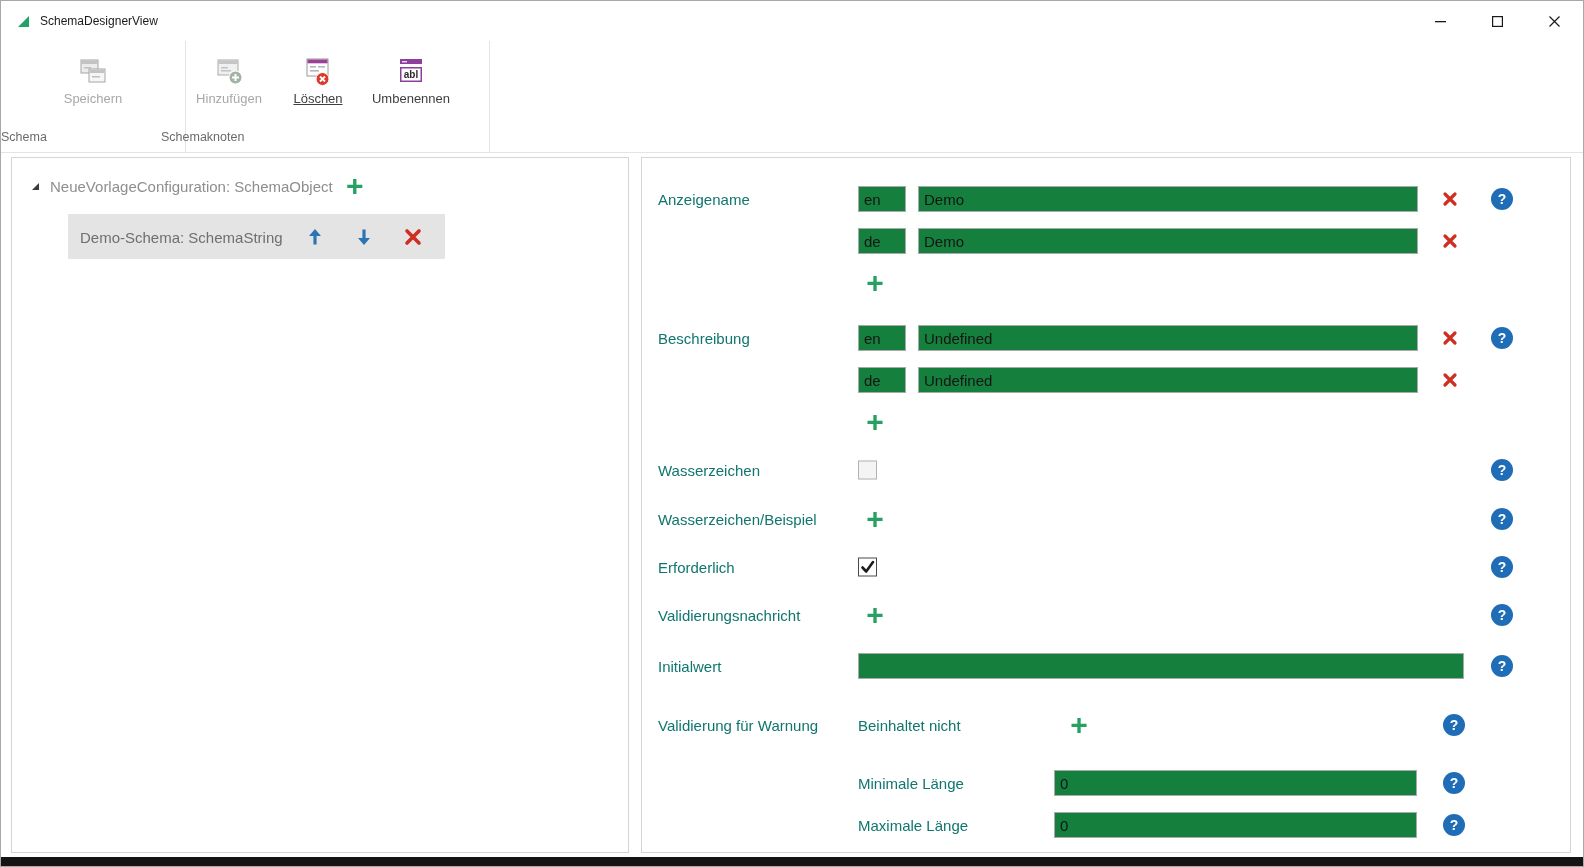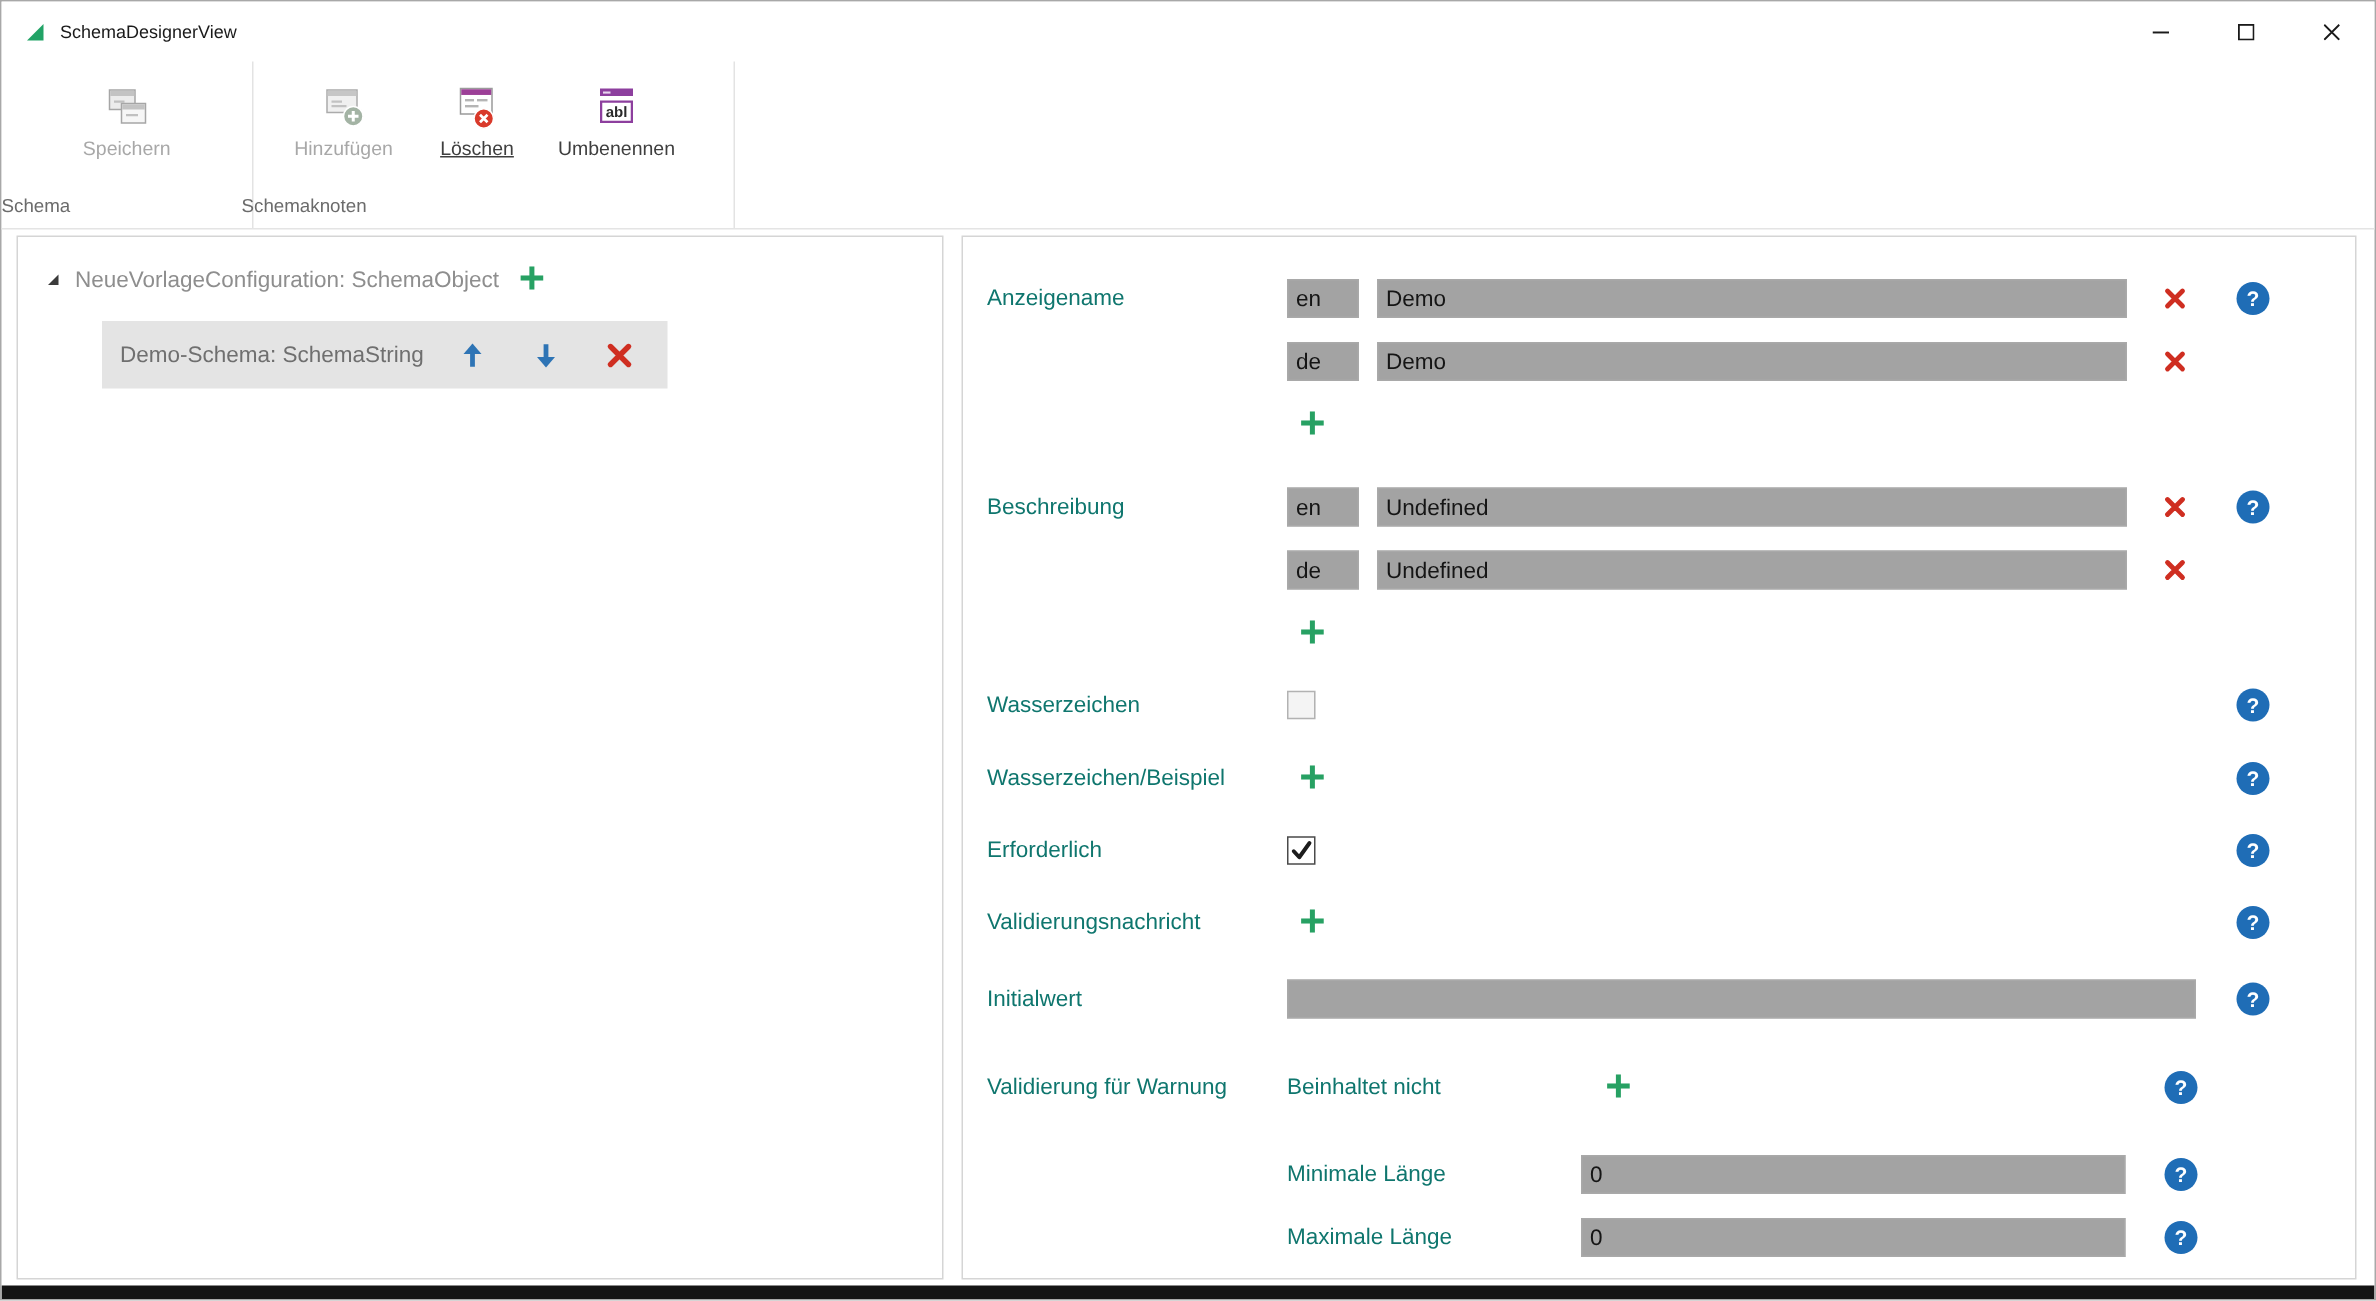--- a/index.html
+++ b/index.html
@@ -9,21 +9,21 @@
 
   
   .titlebar { position:absolute; top:0; left:0; right:0; height:40px; background:#fff; display:flex; align-items:center; padding-left:14px; }
   .title-text { font-size:12px; color:#1a1a1a; margin-left:8px; }
   .win-controls { position:absolute; right:0; top:0; height:40px; display:flex; }
   .win-btn { width:57px; height:40px; display:flex; align-items:center; justify-content:center; cursor:pointer; }
 
   
   .ribbon { position:absolute; top:40px; left:0; right:0; height:112px; background:#fff; border-bottom:1px solid #e4e4e4; }
   .ribbon-group { position:absolute; top:0; height:100%; border-right:1px solid #e3e3e3; }
-  .rg1 { left:0; width:168px; }
+  .rg1 { left:0; width:185px; }
   .rg2 { left:160px; width:329px; }
   .ribbon-buttons { position:absolute; top:12px; left:0; right:0; display:flex; }
   .rg1 .ribbon-buttons { justify-content:center; }
   .rg2 .ribbon-buttons { padding-left:18px; }
   .ribbon-btn { display:flex; flex-direction:column; align-items:center; gap:4px; font-size:13px; color:#3f3f3f; cursor:pointer; padding-top:2px; }
   .ribbon-btn.disabled { color:#a8a8a8; cursor:default; }
   .rb-w1 { width:100px; } .rb-w2 { width:78px;text-decoration:underline; } .rb-w3 { width:108px; }
   .group-label { position:absolute; bottom:8px; left:0; right:0; text-align:left; font-size:12.5px; color:#6b6b6b; }
 
   
@@ -40,21 +40,21 @@
   .act-up { left:238px; } .act-down { left:287px; } .act-del { left:336px; }
 
   
   .plus-btn { color:#27a163; font-size:30px; font-weight:bold; line-height:22px; width:26px; text-align:center; cursor:pointer; user-select:none; }
   .help-btn { width:22px; height:22px; border-radius:50%; background:#1f6db6; color:#fff; font-size:14px; font-weight:bold; display:flex; align-items:center; justify-content:center; cursor:pointer; }
   .x-btn { line-height:0; cursor:pointer; }
   .checkbox { width:19px; height:19px; border:1px solid #b2b2b2; background:#f4f4f4; display:flex; align-items:center; justify-content:center; cursor:pointer; }
   .checkbox.checked { background:#fff; border-color:#4a4a4a; }
   .checkbox .check { display:none; }
   .checkbox.checked .check { display:block; }
-  .txt { height:26px; border:1px solid #a9a9a9; font-family:inherit; font-size:15px; color:#151515; padding:0 5px; background:#a3a3a3; }
+  .txt { height:26px; border:1px solid #a9a9a9; font-family:inherit; font-size:15px; color:#151515; padding:0 5px; background:#15803d; }
   .lang { width:48px; }
   .val  { width:500px; }
   .wide { width:606px; }
   .num  { width:363px; }
 
   
   .frow { position:absolute; left:0; right:0; height:26px; }
   .frow > * { position:absolute; top:50%; transform:translateY(-50%); }
   .flabel { font-size:15px; color:#0f766e; white-space:nowrap; }
   .c-label { left:16px; }

